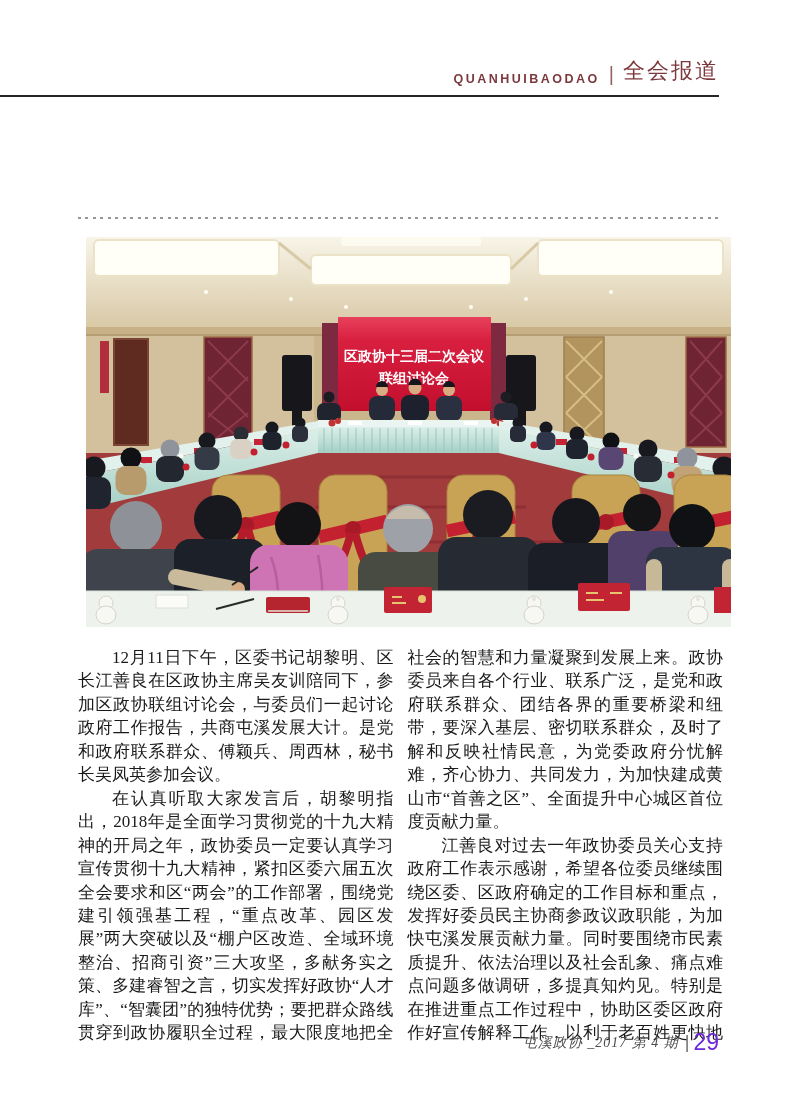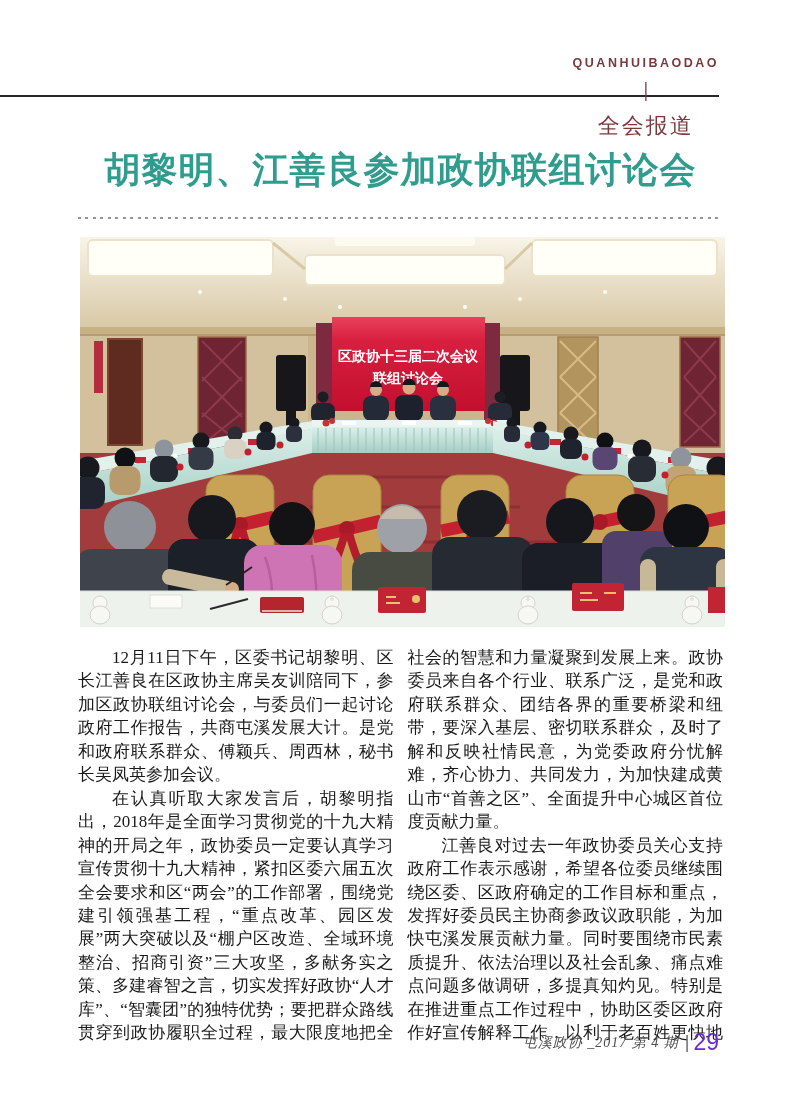--- a/index.html
+++ b/index.html
@@ -1,34 +1,34 @@
 <!DOCTYPE html>
 <html><head>
 <meta charset="utf-8">
 <style>
   html,body { margin:0; padding:0; background:#ffffff; }
   .page { position:relative; width:804px; height:1098px; background:#ffffff;
           font-family:"Liberation Serif", serif; overflow:hidden; }
 
   
   .header-rule { position:absolute; left:0; top:95px; width:719px; height:2px; background:#26262a; }
-  .header { position:absolute; top:56px; right:85px; display:flex; align-items:center; gap:9px; color:#7c393d;flex-direction:column; }
+  .header { position:absolute; top:56px; right:85px; display:flex; align-items:flex-end; gap:9px; color:#7c393d; }
   .header-latin { font-family:"Liberation Sans", sans-serif; font-size:12.5px; font-weight:bold; letter-spacing:2.5px; }
   .header-sep { font-family:"Liberation Sans", sans-serif; font-size:20px; font-weight:normal; opacity:.8; }
   .header-cn { font-size:22px; font-weight:normal; letter-spacing:2px; }
 
   
   .title { position:absolute; top:146px; left:78px; width:645px; text-align:center;
            font-family:"Liberation Sans", sans-serif; font-weight:bold; font-size:36px;
            color:#2f9c8e; letter-spacing:1px; white-space:nowrap; }
   .dotted { position:absolute; top:217px; left:78px; width:645px; height:2px;
             background:repeating-linear-gradient(to right,#95959a 0,#95959a 3px,transparent 3px,transparent 7.5px); }
 
   
-  .photo { position:absolute; top:237px; left:80px; width:645px; height:390px; }
+  .photo { position:absolute; top:237px; left:86px; width:645px; height:390px; }
   .photo svg { display:block; }
 
   
   .article { position:absolute; top:646px; left:78px; width:645px; height:404px;
              column-count:2; column-gap:14px; column-fill:auto;
              font-size:17px; line-height:23.45px; text-align:justify; color:#1a1a1a; overflow:hidden; }
   .article p { margin:0; text-indent:2em; }
 
   
   .footer { position:absolute; top:1029px; right:85px; display:flex; align-items:center; gap:6px; }
@@ -41,21 +41,20 @@
 
 <div class="page">
 
   <div class="header-rule"></div>
   <div class="header">
     <span class="header-latin">QUANHUIBAODAO</span>
     <span class="header-sep">|</span>
     <span class="header-cn">全会报道</span>
   </div>
 
-  <div class="title">胡黎明、江善良参加政协联组讨论会</div>
   <div class="dotted"></div>
 
   <div class="photo">
     <svg viewBox="0 0 645 390" width="645" height="390">
       <defs>
         <linearGradient id="gCeil" x1="0" y1="0" x2="0" y2="1">
           <stop offset="0" stop-color="#f8f4e8"></stop>
             <stop offset="1" stop-color="#d8c8a5"></stop>
         </linearGradient>
         <linearGradient id="gScreen" x1="0" y1="0" x2="0" y2="1">

